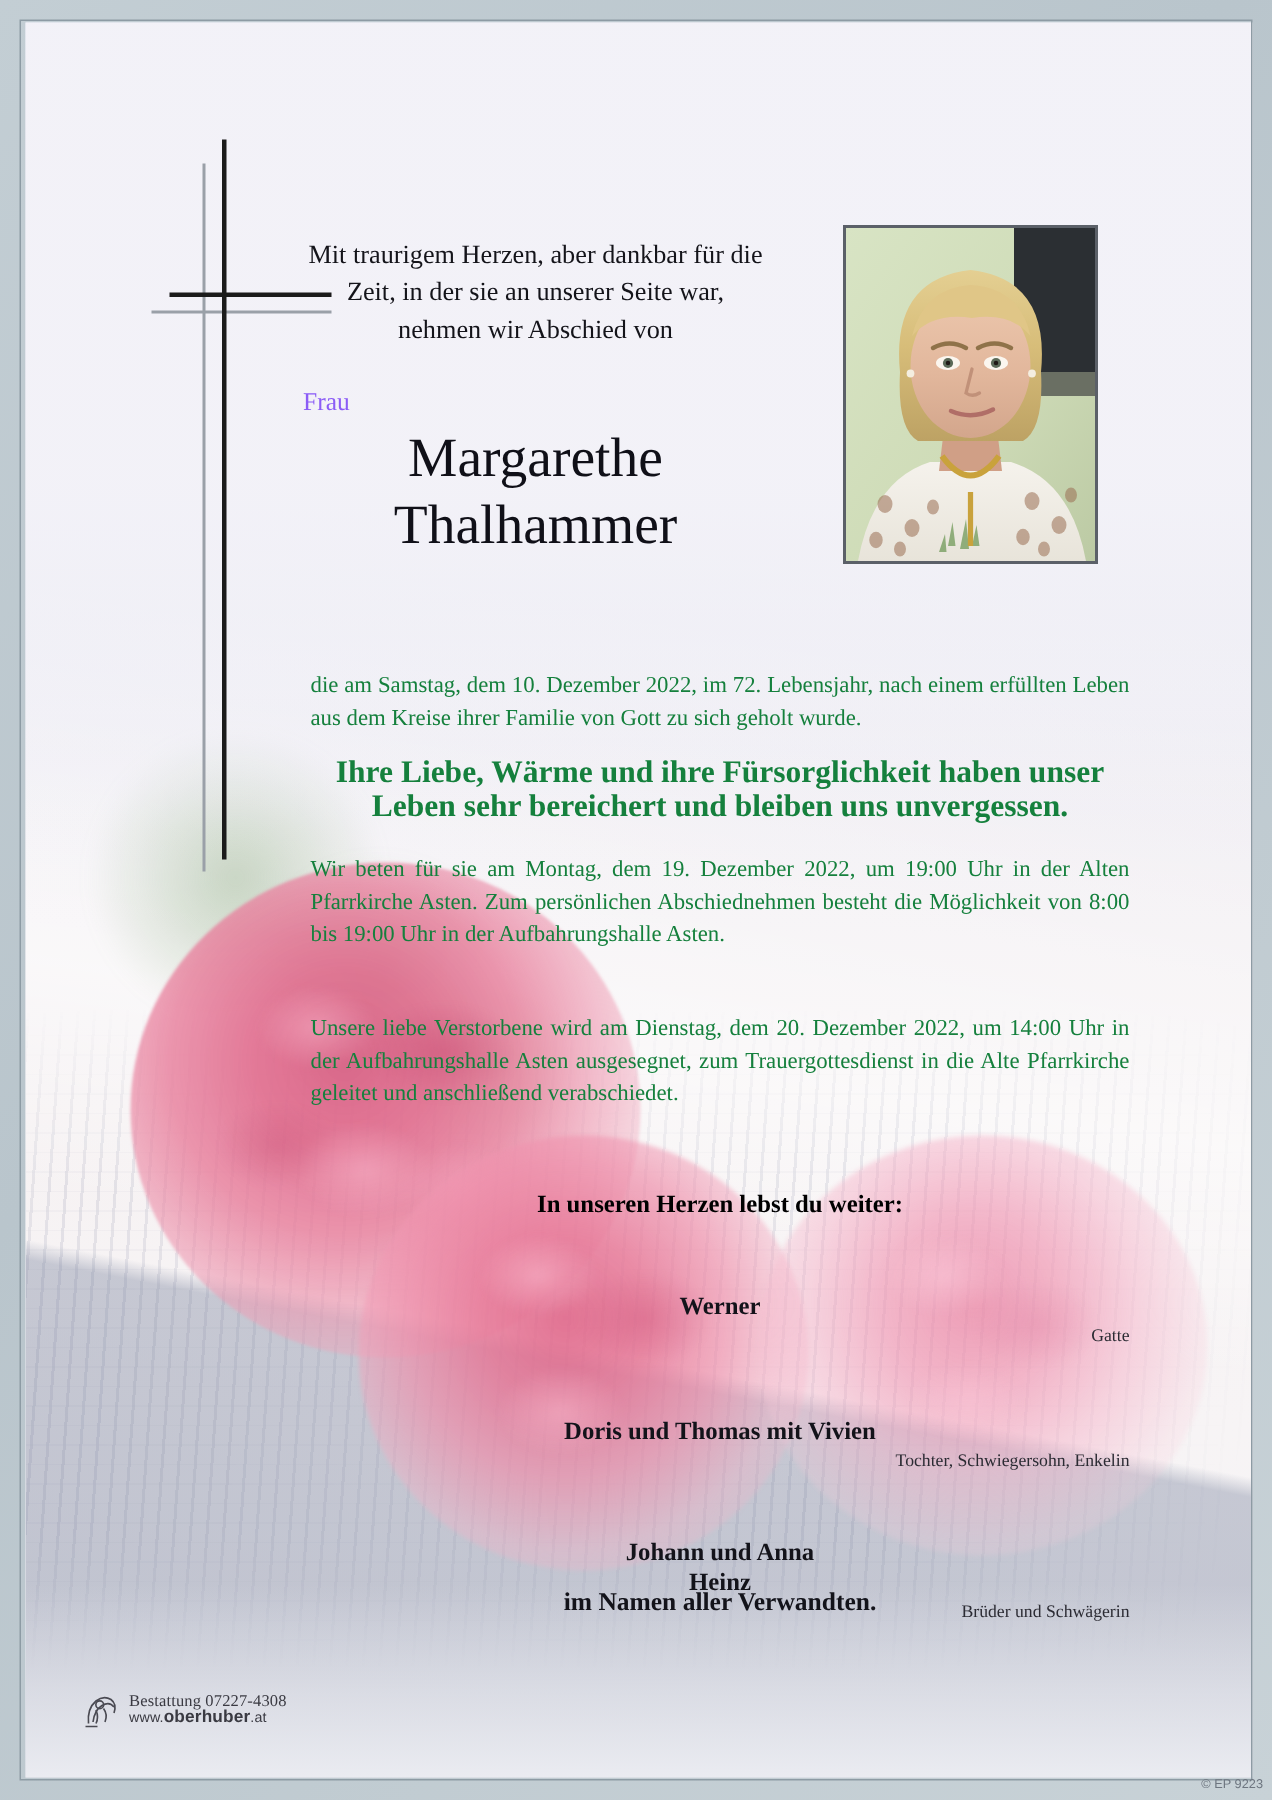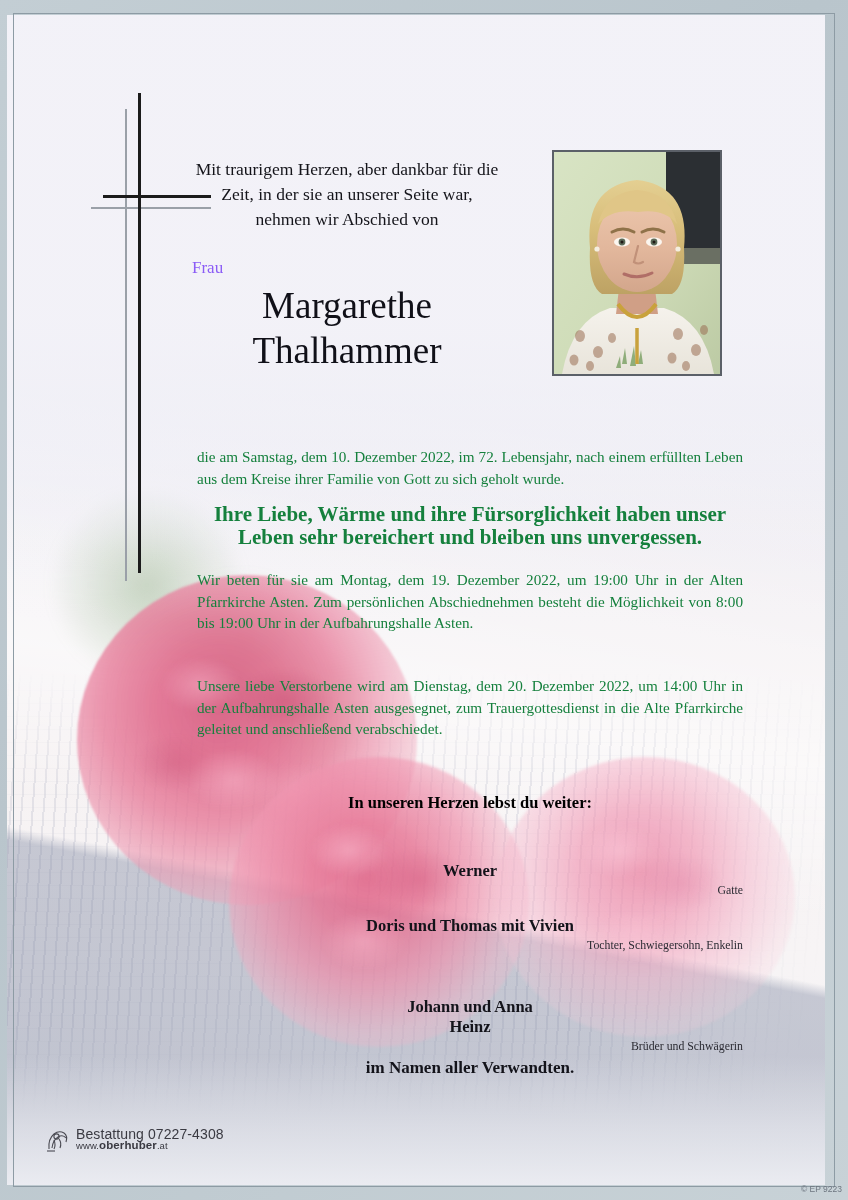--- a/index.html
+++ b/index.html
@@ -27,21 +27,21 @@
     position:absolute;
     left:13px; top:13px; right:13px; bottom:13px;
     border:1px solid #8d9ba4;
     pointer-events:none;
     z-index:40;
   }
 
   
   #card {
     position: absolute;
-    left: 7px;
+    left: 17px;
     top: 15px;
     width: 818px;
     height: 1170px;
     overflow: hidden;
     background: #f2f1f7;
   }
 
   
   .bg-layer { position:absolute; inset:0; pointer-events:none; }
 
@@ -233,21 +233,21 @@
   .heading-line { font-size:16.5px; font-weight:bold; color:#000000; }
   .sv-group { margin-top:24px; }
   .sv-names { font-size:16.5px; font-weight:bold; color:#13131a; line-height:20px; }
   .sv-rel { font-size:11.8px; color:#2b2b33; margin-top:2px;text-align:right; }
   #closing { position:absolute; left:190px; top:1043px; width:546px; text-align:center;
              font-size:17px; font-weight:bold; color:#13131a; }
 
   
   #footer-brand { position:absolute; left:36px; bottom:32px; display:flex; align-items:center; gap:5px; }
   #brand-text { font-family:"Liberation Sans", sans-serif; line-height:11.5px; color:#3a3a42; }
-  #brand-line1 { font-size:14px; letter-spacing:.1px; }
+  #brand-line1 { font-size:11px; letter-spacing:.1px;font-family:Liberation Serif, serif; }
   #brand-line2 { font-size:11.5px; font-weight:bold; letter-spacing:.1px; }
   #brand-line2 .small { font-weight:normal; font-size:9.5px; }
   #copyright {
     position:absolute; right:6px; bottom:6px;
     font-family:"Liberation Sans", sans-serif; font-size:8.5px; color:#6e7680;
     z-index:45;
   }
 </style>
 </head>
 <body>
@@ -376,21 +376,21 @@
       <div class="para" id="p-funeral">Unsere liebe Verstorbene wird am Dienstag, dem 20. Dezember 2022, um 14:00 Uhr in der Aufbahrungshalle Asten ausgesegnet, zum Trauergottesdienst in die Alte Pfarrkirche geleitet und anschließend verabschiedet.</div>
 
       <div id="survivors">
         <div class="heading-line">In unseren Herzen lebst du weiter:</div>
 
         <div class="sv-group" style="margin-top:48px;">
           <div class="sv-names">Werner</div>
           <div class="sv-rel">Gatte</div>
         </div>
 
-        <div class="sv-group" style="margin-top:18px;">
+        <div class="sv-group" style="margin-top:46px;">
           <div class="sv-names">Doris und Thomas mit Vivien</div>
           <div class="sv-rel">Tochter, Schwiegersohn, Enkelin</div>
         </div>
 
         <div class="sv-group" style="margin-top:44px;">
           <div class="sv-names" style="white-space:pre-line;">Johann und Anna
 Heinz</div>
           <div class="sv-rel">Brüder und Schwägerin</div>
         </div>
       </div>

